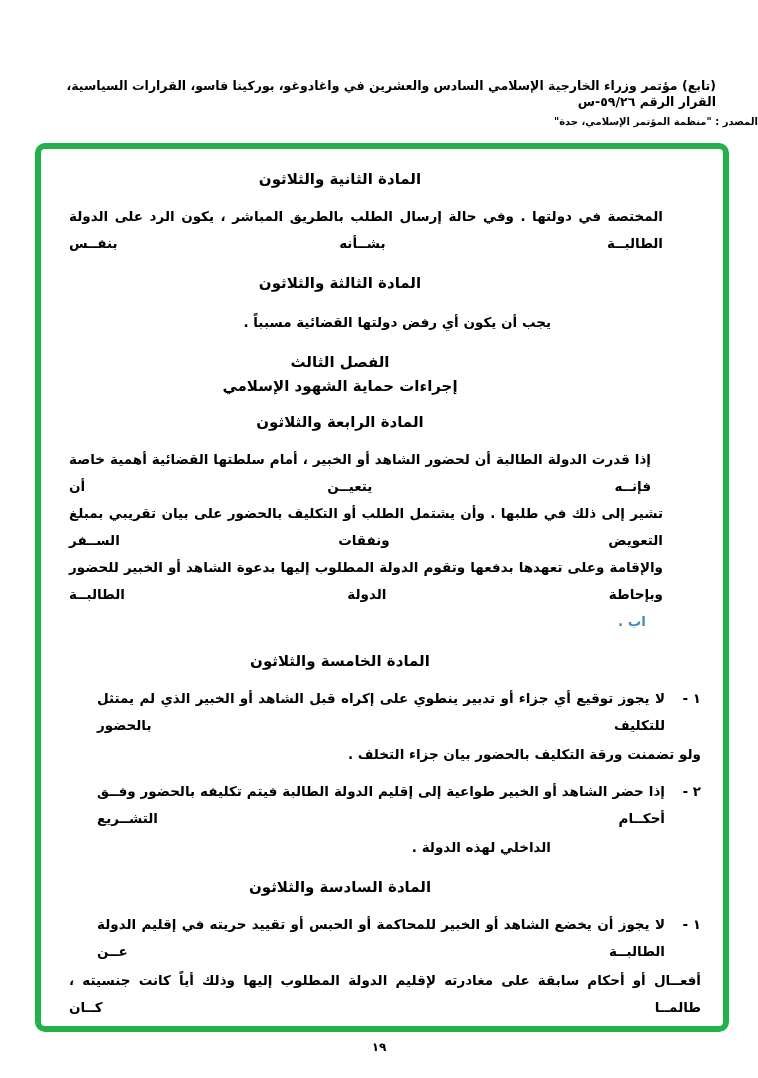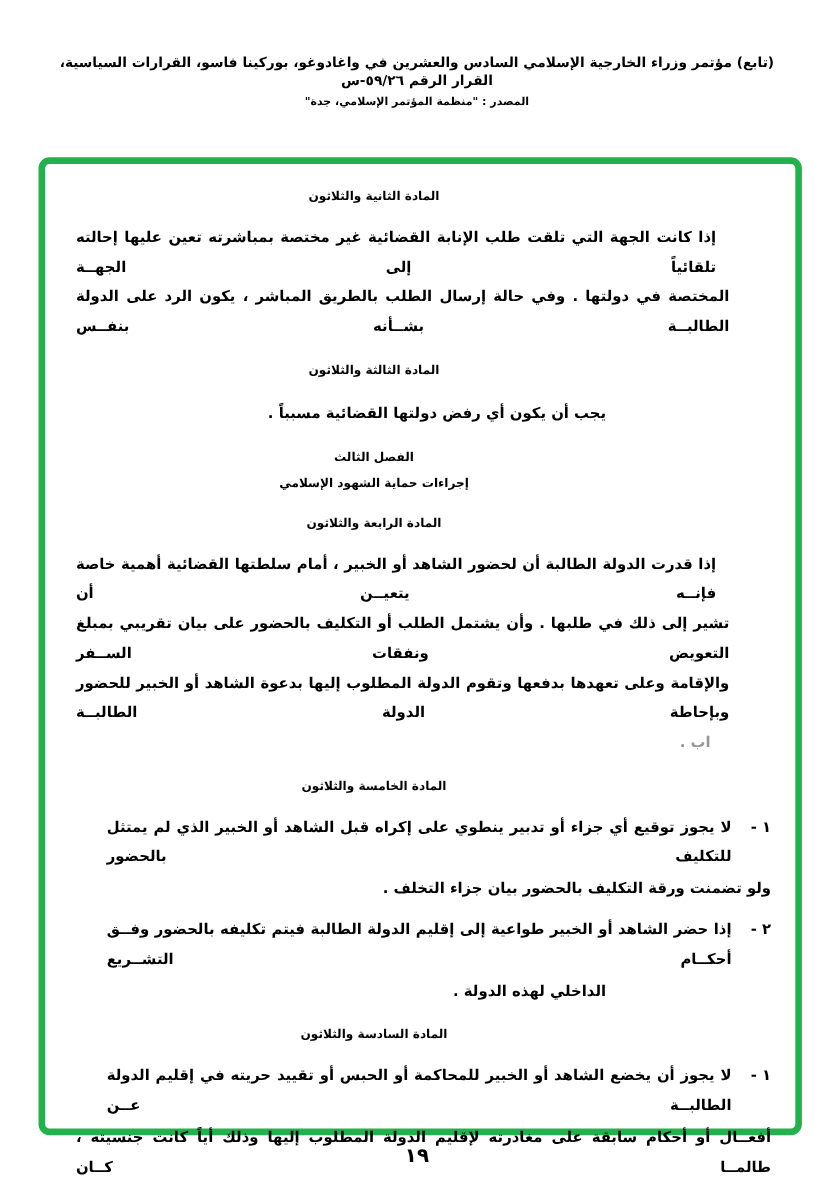--- a/index.html
+++ b/index.html
@@ -6,22 +6,22 @@
   html, body { background: #ffffff; }
   body {
     width: 758px; height: 1078px;
     position: relative;
     font-family: "DejaVu Sans", sans-serif;
     color: #000;
     overflow: hidden;
   }
   
   .page-header {
-    padding-top: 49px;
-    text-align: center;
+    padding-top: 78px;
+    text-align: right;
     direction: rtl;
   }
   .hdr1 {
     font-size: 12.5px;
     font-weight: 700;
     padding: 0 42px;
     line-height: 16px;
   }
   .hdr2 {
     font-size: 10px;
@@ -41,73 +41,72 @@
     direction: rtl;
     padding: 8px 22px 0 28px;
     font-size: 13.5px;
     font-weight: 700;
     color: #000;
   }
   .h-art {
     text-align: center;
     margin: 16px 90px 14px 0;
     line-height: 20px;
-    font-size: 11px;
+    font-size: 15px;
   }
   .h-art.first { margin-top: 12px; }
   .h-chap { margin-bottom: 4px; }
   .h-sub  { margin-top: 0; margin-bottom: 14px; }
   .para { margin-right: 38px; margin-bottom: 4px; }
   .line {
     line-height: 27px;
     text-align: justify;
     text-align-last: justify;
   }
   .indent1 { padding-right: 12px; }
   .r { text-align: right; text-align-last: right; }
   .a33-line { margin: 16px 150px 16px 0; line-height: 27px; text-align: right; }
-  .faded { margin-right: 17px; color: #737373; opacity: 0.75; }
+  .faded { margin-right: 17px; color: #0369a1; opacity: 0.75; }
   .item { display: flex; margin-bottom: 2px; }
   .item .num { flex: 0 0 26px; text-align: right; line-height: 27px; }
   .item .itext {
     flex: 1;
     margin-right: 10px;
     line-height: 27px;
     text-align: justify;
     text-align-last: justify;
     margin-left: 28px;
   }
   .cont { line-height: 27px; text-align: left; text-align-last: right; margin-bottom: 10px; }
   .cont-flush { margin-right: 0; }
   .cont-150 { margin-right: 150px; }
   .cont-just { text-align: justify; text-align-last: justify; margin-bottom: 0; }
   
   .page-number {
     position: absolute;
     left: 0; top: 1040px;
     width: 758px;
     text-align: center;
-    font-size: 18px;
+    font-size: 12px;
     font-weight: 700;
   }
 </style>
 </head>
 <body>
 
 <div class="page-header">
   <div class="hdr1">(تابع) مؤتمر وزراء الخارجية الإسلامي السادس والعشرين في واغادوغو، بوركينا فاسو، القرارات السياسية، القرار الرقم ٥٩/٢٦-س</div>
   <div class="hdr2">المصدر :  "منظمة المؤتمر الإسلامي، جدة"</div>
 </div>
 
 <div class="frame">
   <div class="content">
 
     <div class="h-art first">المادة الثانية والثلاثون</div>
     <div class="para">
-      <div class="line indent1">إذا كانت الجهة التي تلقت طلب الإنابة القضائية غير مختصة بمباشرته تعين عليها إحالته تلقائياً إلى الجهــة</div>
       <div class="line">المختصة في دولتها .  وفي حالة إرسال الطلب بالطريق المباشر ، يكون الرد على الدولة الطالبــة بشــأنه بنفــس</div>
     </div>
 
     <div class="h-art">المادة الثالثة والثلاثون</div>
     <div class="a33-line">يجب أن يكون أي رفض دولتها القضائية مسبباً .</div>
 
     <div class="h-art h-chap">الفصل الثالث</div>
     <div class="h-art h-sub">إجراءات حماية الشهود الإسلامي</div>
 
     <div class="h-art">المادة الرابعة والثلاثون</div>

